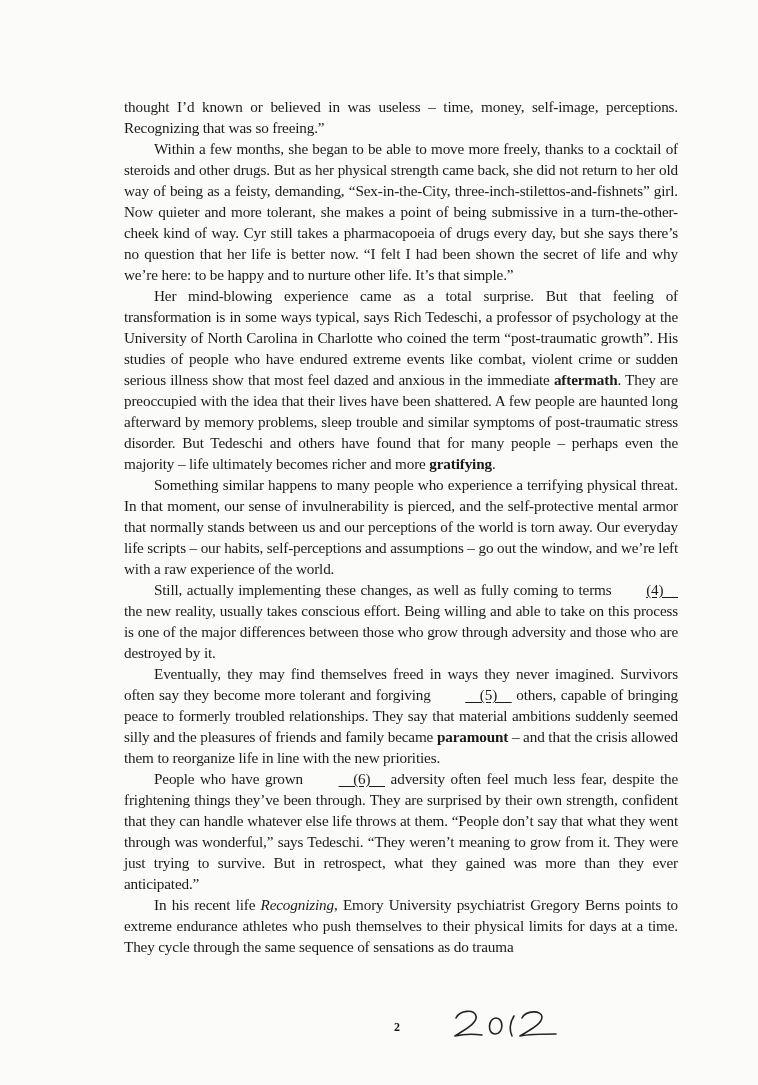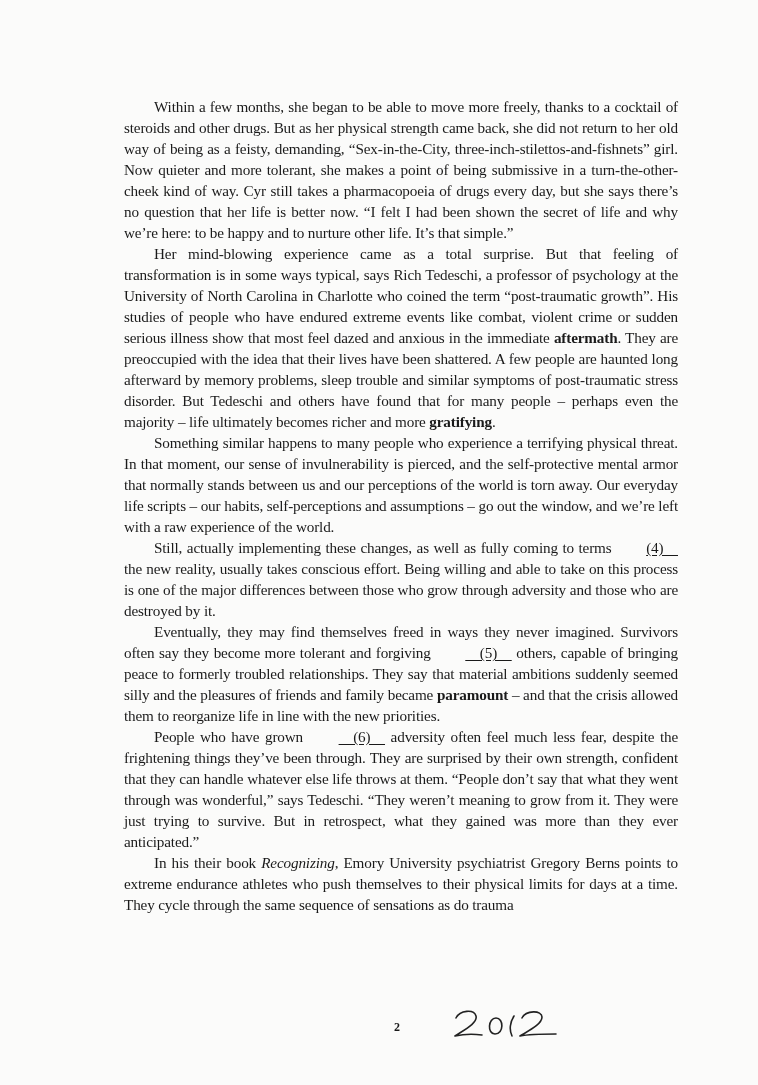--- a/index.html
+++ b/index.html
@@ -77,27 +77,28 @@
       position: absolute;
       width: 1px; height: 1px;
       overflow: hidden;
       clip: rect(0 0 0 0);
     }
   </style>
 </head>
 <body>
 
 <div class="page" id="doc-body">
+    <p class="para noindent"><span>thought I’d known or believed in was useless – time, money, self-image, perceptions. Recognizing that was so freeing.”</span></p>
     <p class="para"><span>Within a few months, she began to be able to move more freely, thanks to a cocktail of steroids and other drugs. But as her physical strength came back, she did not return to her old way of being as a feisty, demanding, “Sex-in-the-City, three-inch-stilettos-and-fishnets” girl. Now quieter and more tolerant, she makes a point of being submissive in a turn-the-other-cheek kind of way. Cyr still takes a pharmacopoeia of drugs every day, but she says there’s no question that her life is better now. “I felt I had been shown the secret of life and why we’re here: to be happy and to nurture other life. It’s that simple.”</span></p>
     <p class="para"><span>Her mind-blowing experience came as a total surprise. But that feeling of transformation is in some ways typical, says Rich Tedeschi, a professor of psychology at the University of North Carolina in Charlotte who coined the term “post-traumatic growth”. His studies of people who have endured extreme events like combat, violent crime or sudden serious illness show that most feel dazed and anxious in the immediate </span><b class="kw">aftermath</b><span>. They are preoccupied with the idea that their lives have been shattered. A few people are haunted long afterward by memory problems, sleep trouble and similar symptoms of post-traumatic stress disorder. But Tedeschi and others have found that for many people – perhaps even the majority – life ultimately becomes richer and more </span><b class="kw">gratifying</b><span>.</span></p>
     <p class="para"><span>Something similar happens to many people who experience a terrifying physical threat. In that moment, our sense of invulnerability is pierced, and the self-protective mental armor that normally stands between us and our perceptions of the world is torn away. Our everyday life scripts – our habits, self-perceptions and assumptions – go out the window, and we’re left with a raw experience of the world.</span></p>
     <p class="para"><span>Still, actually implementing these changes, as well as fully coming to terms </span><span class="blank">(4)    </span><span> the new reality, usually takes conscious effort. Being willing and able to take on this process is one of the major differences between those who grow through adversity and those who are destroyed by it.</span></p>
     <p class="para"><span>Eventually, they may find themselves freed in ways they never imagined. Survivors often say they become more tolerant and forgiving </span><span class="blank">    (5)    </span><span> others, capable of bringing peace to formerly troubled relationships. They say that material ambitions suddenly seemed silly and the pleasures of friends and family became </span><b class="kw">paramount</b><span> – and that the crisis allowed them to reorganize life in line with the new priorities.</span></p>
     <p class="para"><span>People who have grown </span><span class="blank">    (6)    </span><span> adversity often feel much less fear, despite the frightening things they’ve been through. They are surprised by their own strength, confident that they can handle whatever else life throws at them. “People don’t say that what they went through was wonderful,” says Tedeschi. “They weren’t meaning to grow from it. They were just trying to survive. But in retrospect, what they gained was more than they ever anticipated.”</span></p>
-    <p class="para"><span>In his their book </span><i class="book">Recognizing</i><span>, Emory University psychiatrist Gregory Berns points to extreme endurance athletes who push themselves to their physical limits for days at a time. They cycle through the same sequence of sensations as do trauma</span></p>
+    <p class="para"><span>In his recent life </span><i class="book">Recognizing</i><span>, Emory University psychiatrist Gregory Berns points to extreme endurance athletes who push themselves to their physical limits for days at a time. They cycle through the same sequence of sensations as do trauma</span></p>
   </div>
 
 <div class="footer">
   <span class="page-number">2</span>
   <div class="handwritten">
     <span class="sr">2012</span>
     <svg width="112" height="36" viewBox="0 0 112 36">
 
       <path d="M4 12 C 8 4, 22 3, 24 10 C 26 17, 12 24, 3 30 C 12 28, 22 28, 30 29"></path>
 

